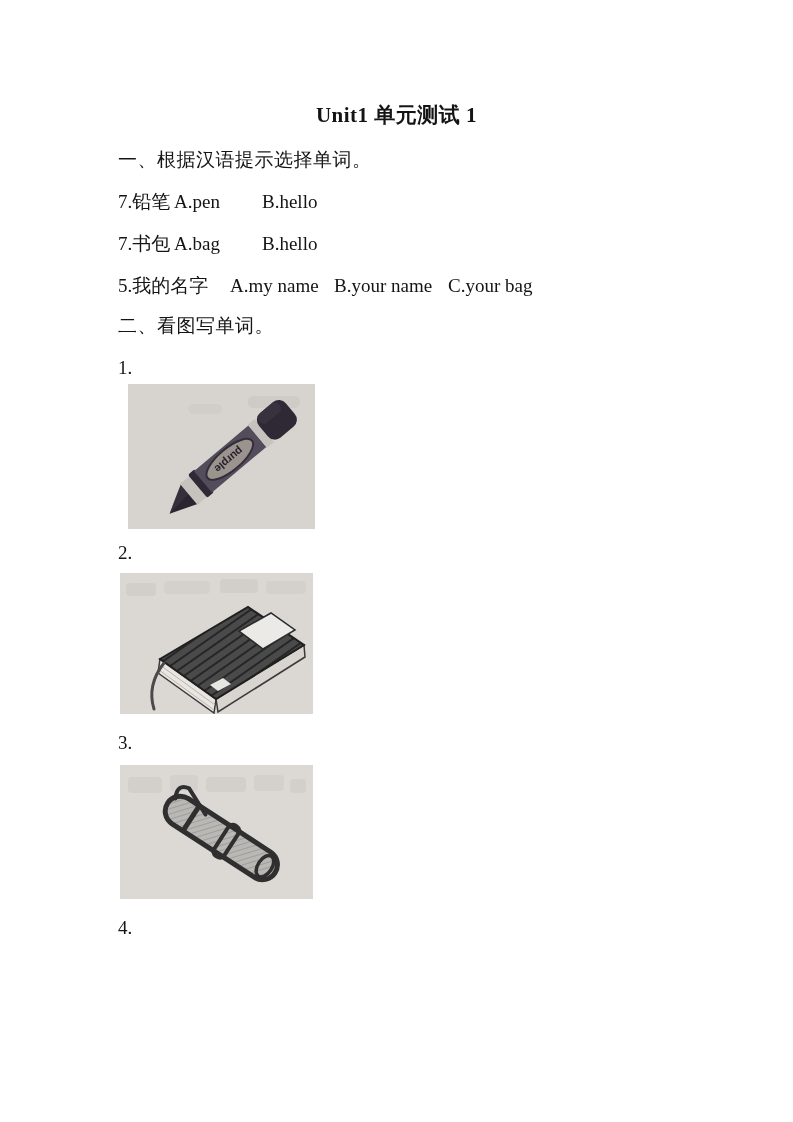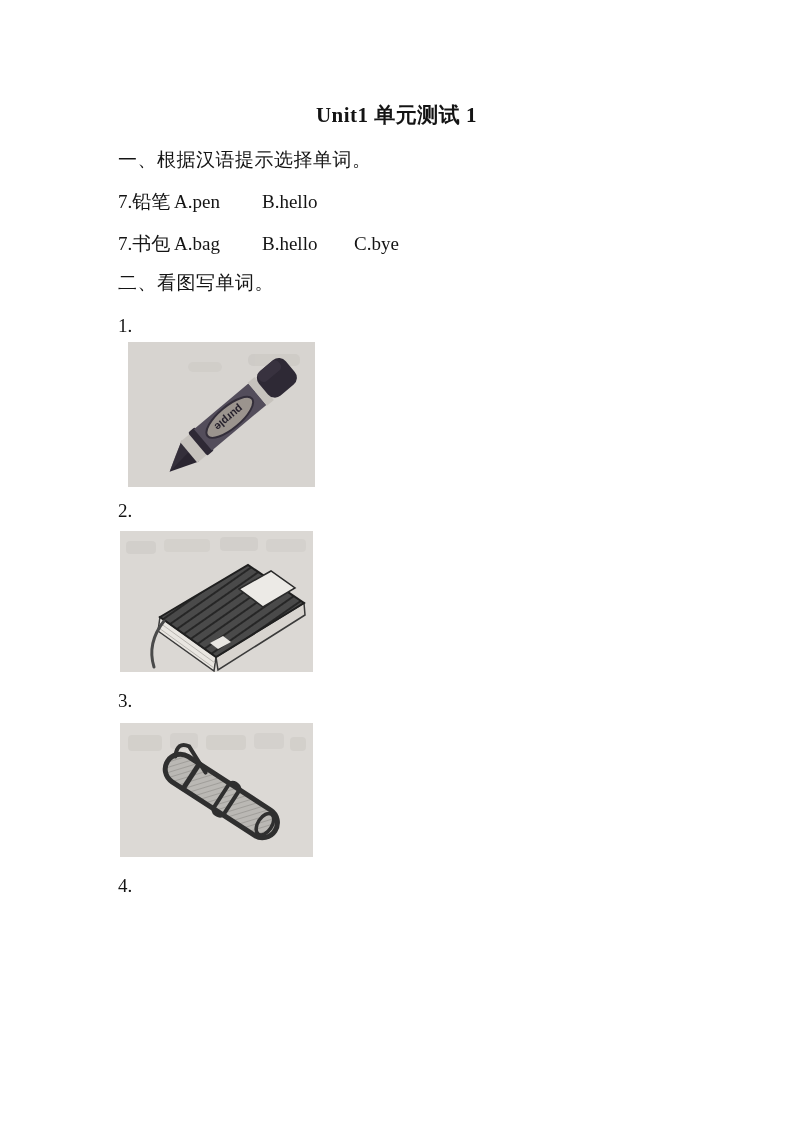--- a/index.html
+++ b/index.html
@@ -49,21 +49,21 @@
   .img-box svg { display: block; }
 
   .img-crayon { margin: 4px 0 0 128px; width: 187px; height: 145px; background: #d7d4d0; }
   .img-book   { margin: 8px 0 0 120px; width: 193px; height: 141px; background: #dbd8d4; }
   .img-pen    { margin: 10px 0 0 120px; width: 193px; height: 134px; background: #dcd9d5; }
 
   
   #num2 { margin-top: 12px; }
   #num3 { margin-top: 17px; }
   #num4 { margin-top: 17px; }
-  #sec2-head { margin-top: 16px; font-family: Liberation Mono, monospace; }
+  #sec2-head { margin-top: 16px; }
   #num1 { margin-top: 18px; }
 </style>
 </head>
 <body>
 
 <div class="page">
 
   <h1 class="title">Unit1 单元测试 1</h1>
 
   <div class="sec-head">一、根据汉语提示选择单词。</div>
@@ -71,21 +71,26 @@
   <div class="questions">
     <div class="q-row">
       <span>7.铅笔</span>
       <span>A.pen</span>
       <span>B.hello</span>
     </div>
     <div class="q-row">
       <span>7.书包</span>
       <span>A.bag</span>
       <span>B.hello</span>
-      <span>C.bye</span>
+    </div>
+    <div class="q-row wide">
+      <span>5.我的名字</span>
+      <span>A.my name</span>
+      <span>B.your name</span>
+      <span>C.your bag</span>
     </div>
   </div>
 
   <div class="sec-head" id="sec2-head">二、看图写单词。</div>
 
   <div class="item-num first" id="num1">1.</div>
 
   <div class="img-box img-crayon">
     <svg width="187" height="145" viewBox="0 0 187 145">
 

